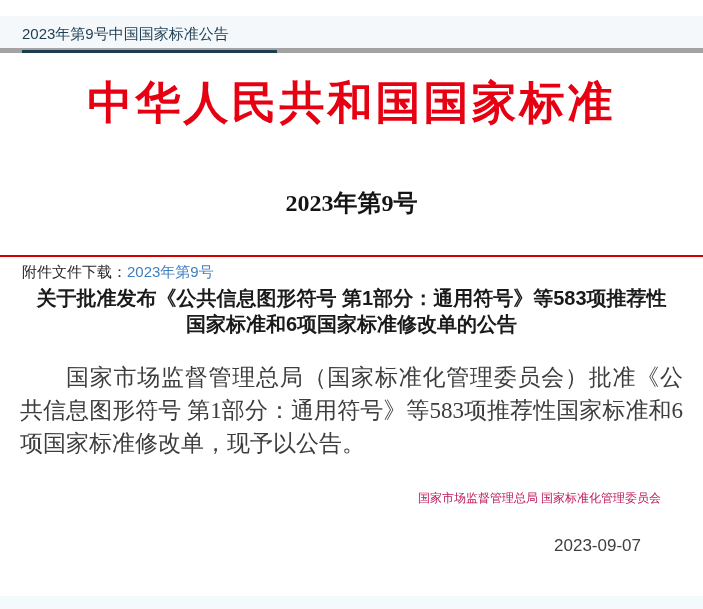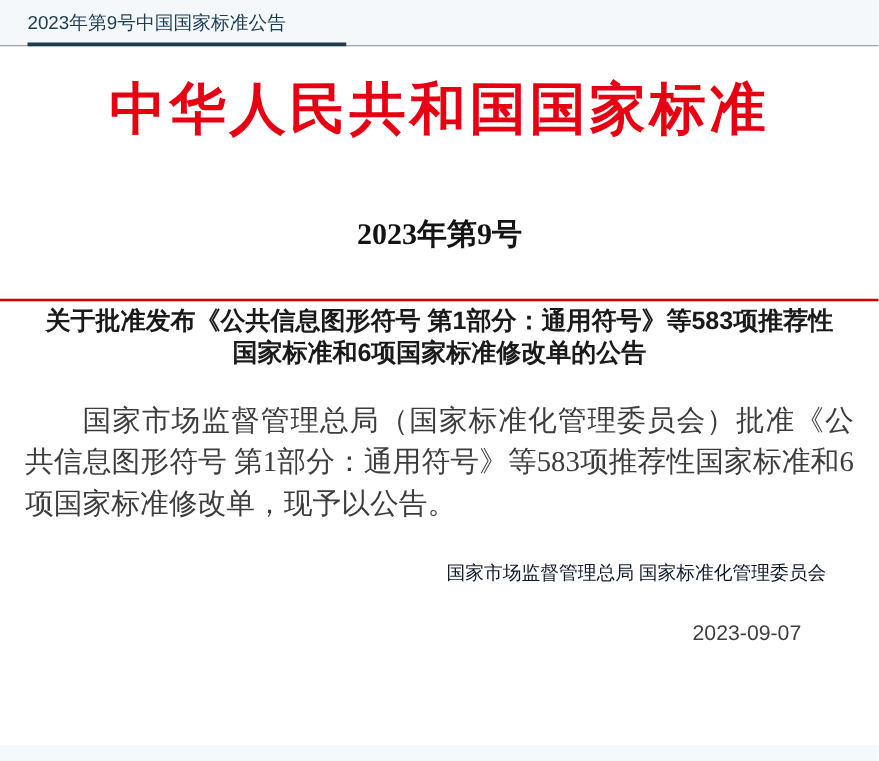--- a/index.html
+++ b/index.html
@@ -15,21 +15,22 @@
     background:#ffffff;
     font-family:"Liberation Sans",sans-serif;
     overflow:hidden;
     position:relative;
   }
   
   .tab-bar{
     background:#f4f8fa;
     height:37px;
     padding:9px 0 0 22px;
-    border-bottom:1px solid #a3a3a3;
+    border-bottom:5px solid #a3a3a3;
+    margin-top:16px;
   }
   .tab-title{
     display:inline-block;
     height:28px;
     font-size:15px;
     color:var(--tab-text-navy,#1c3c52);
     padding-right:48px;
     border-bottom:3px solid var(--tab-text-navy,#1e3d53);
     cursor:pointer;
   }
@@ -83,22 +84,22 @@
     font-size:23px;
     line-height:33px;
     color:#3d3d3d;
     text-indent:2em;
     text-align:justify;
   }
   .signature-line{
     margin:30px 42px 0 0;
     text-align:right;
     font-family:"Liberation Serif","DejaVu Serif",serif;
-    font-size:15px;
-    color:#0f172a;
+    font-size:12px;
+    color:#be185d;
   }
   .notice-date{
     margin:29px 62px 0 0;
     text-align:right;
     font-size:17px;
     color:#3f3f3f;
   }
   .bottom-strip{
     position:absolute;
     left:0;right:0;bottom:0;
@@ -115,20 +116,23 @@
 
 <div>
 
   <div class="masthead-1">中华人民共和国国家标准</div>
 
 
   <div class="issue-no">2023年第9号</div>
 
   <hr class="red-divider">
 
+  <div class="attachment-row">
+    <span>附件文件下载：</span><a class="attachment-link">2023年第9号</a>
+  </div>
 
   <div class="notice-heading">关于批准发布《公共信息图形符号 第1部分：通用符号》等583项推荐性国家标准和6项国家标准修改单的公告</div>
 
   <div class="notice-body">国家市场监督管理总局（国家标准化管理委员会）批准《公共信息图形符号 第1部分：通用符号》等583项推荐性国家标准和6项国家标准修改单，现予以公告。</div>
 
   <div class="signature-line">国家市场监督管理总局 国家标准化管理委员会</div>
 
   <div class="notice-date">2023-09-07</div>
 
 </div>

